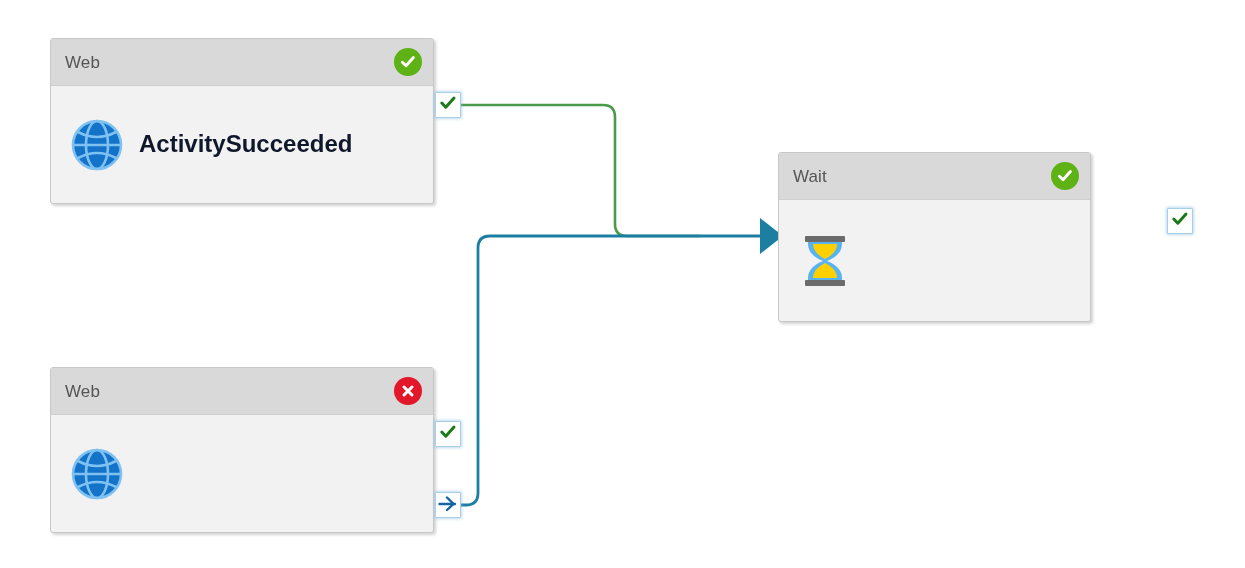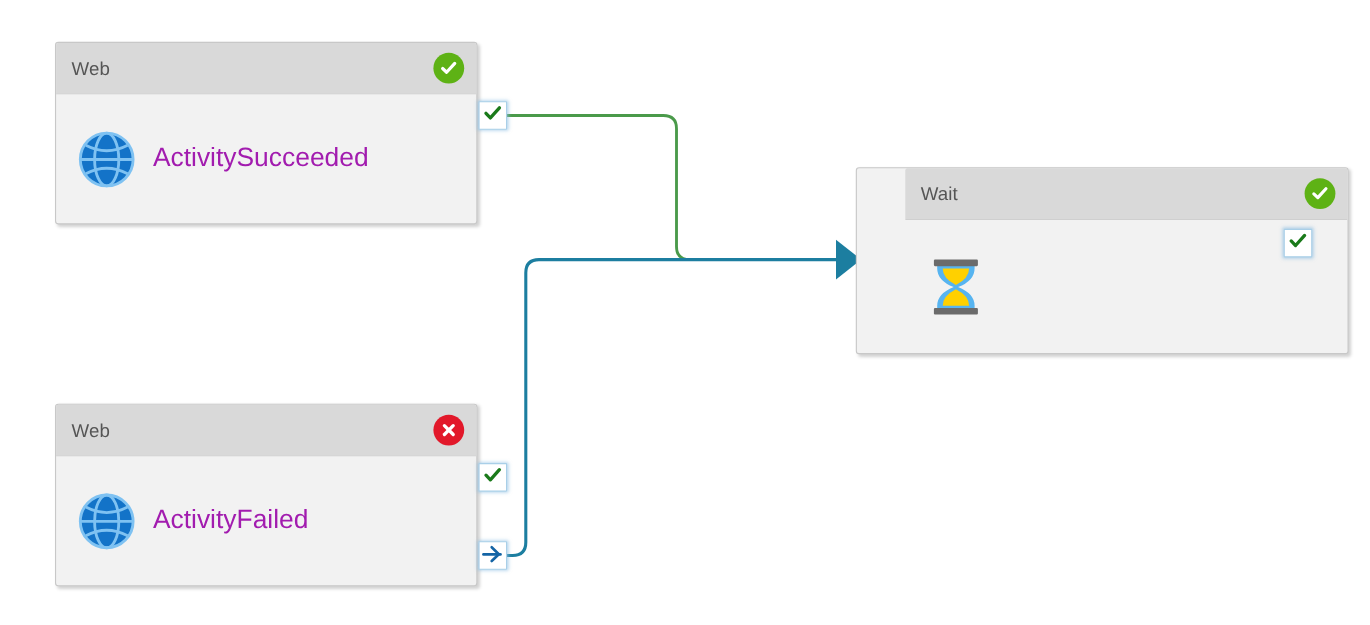--- a/index.html
+++ b/index.html
@@ -82,24 +82,24 @@
     flex: 0 0 auto;
     width: 56px;
     height: 56px;
     margin-right: 14px;
     display: flex;
     align-items: center;
     justify-content: center;
   }
   .node-label {
     font-size: 24px;
-    color: #a21caf;
+    color: #0f172a;
     line-height: 1.1;
     white-space: nowrap;
-    font-weight: 400;
+    font-weight: 700;
   }
 
   
   .port {
     position: absolute;
     width: 26px;
     height: 26px;
     box-sizing: border-box;
     background: #ffffff;
     border: 1px solid #a9cfe8;
@@ -166,25 +166,24 @@
           <circle cx="27" cy="27" r="24" fill="#1373c8"></circle>
           <g fill="none" stroke="#7fc2f2" stroke-width="2.6">
             <circle cx="27" cy="27" r="24"></circle>
             <ellipse cx="27" cy="27" rx="11" ry="24"></ellipse>
             <line x1="3" y1="27" x2="51" y2="27"></line>
             <path d="M8 14 Q27 24 46 14"></path>
             <path d="M8 40 Q27 30 46 40"></path>
           </g>
         </svg>
       </span>
-      <span class="node-label">ActivityFailed</span>
-    </div>
-  </div>
-
-  <div class="node" id="node-and-condition" style="left:778px; top:152px; width:448px; height:170px;padding-left:44px;">
+    </div>
+  </div>
+
+  <div class="node" id="node-and-condition" style="left:778px; top:152px; width:313px; height:170px;">
     <div class="node-header">
       <span class="node-type">Wait</span>
       <span class="status-badge ok">
         <svg width="18" height="18" viewBox="0 0 18 18" aria-hidden="true">
           <path d="M3.4 9.3 L7 12.7 L14.4 4.6" fill="none" stroke="#ffffff" stroke-width="2.9" stroke-linecap="round" stroke-linejoin="round"></path>
         </svg>
       </span>
     </div>
     <div class="node-body">
       <span class="node-icon">

